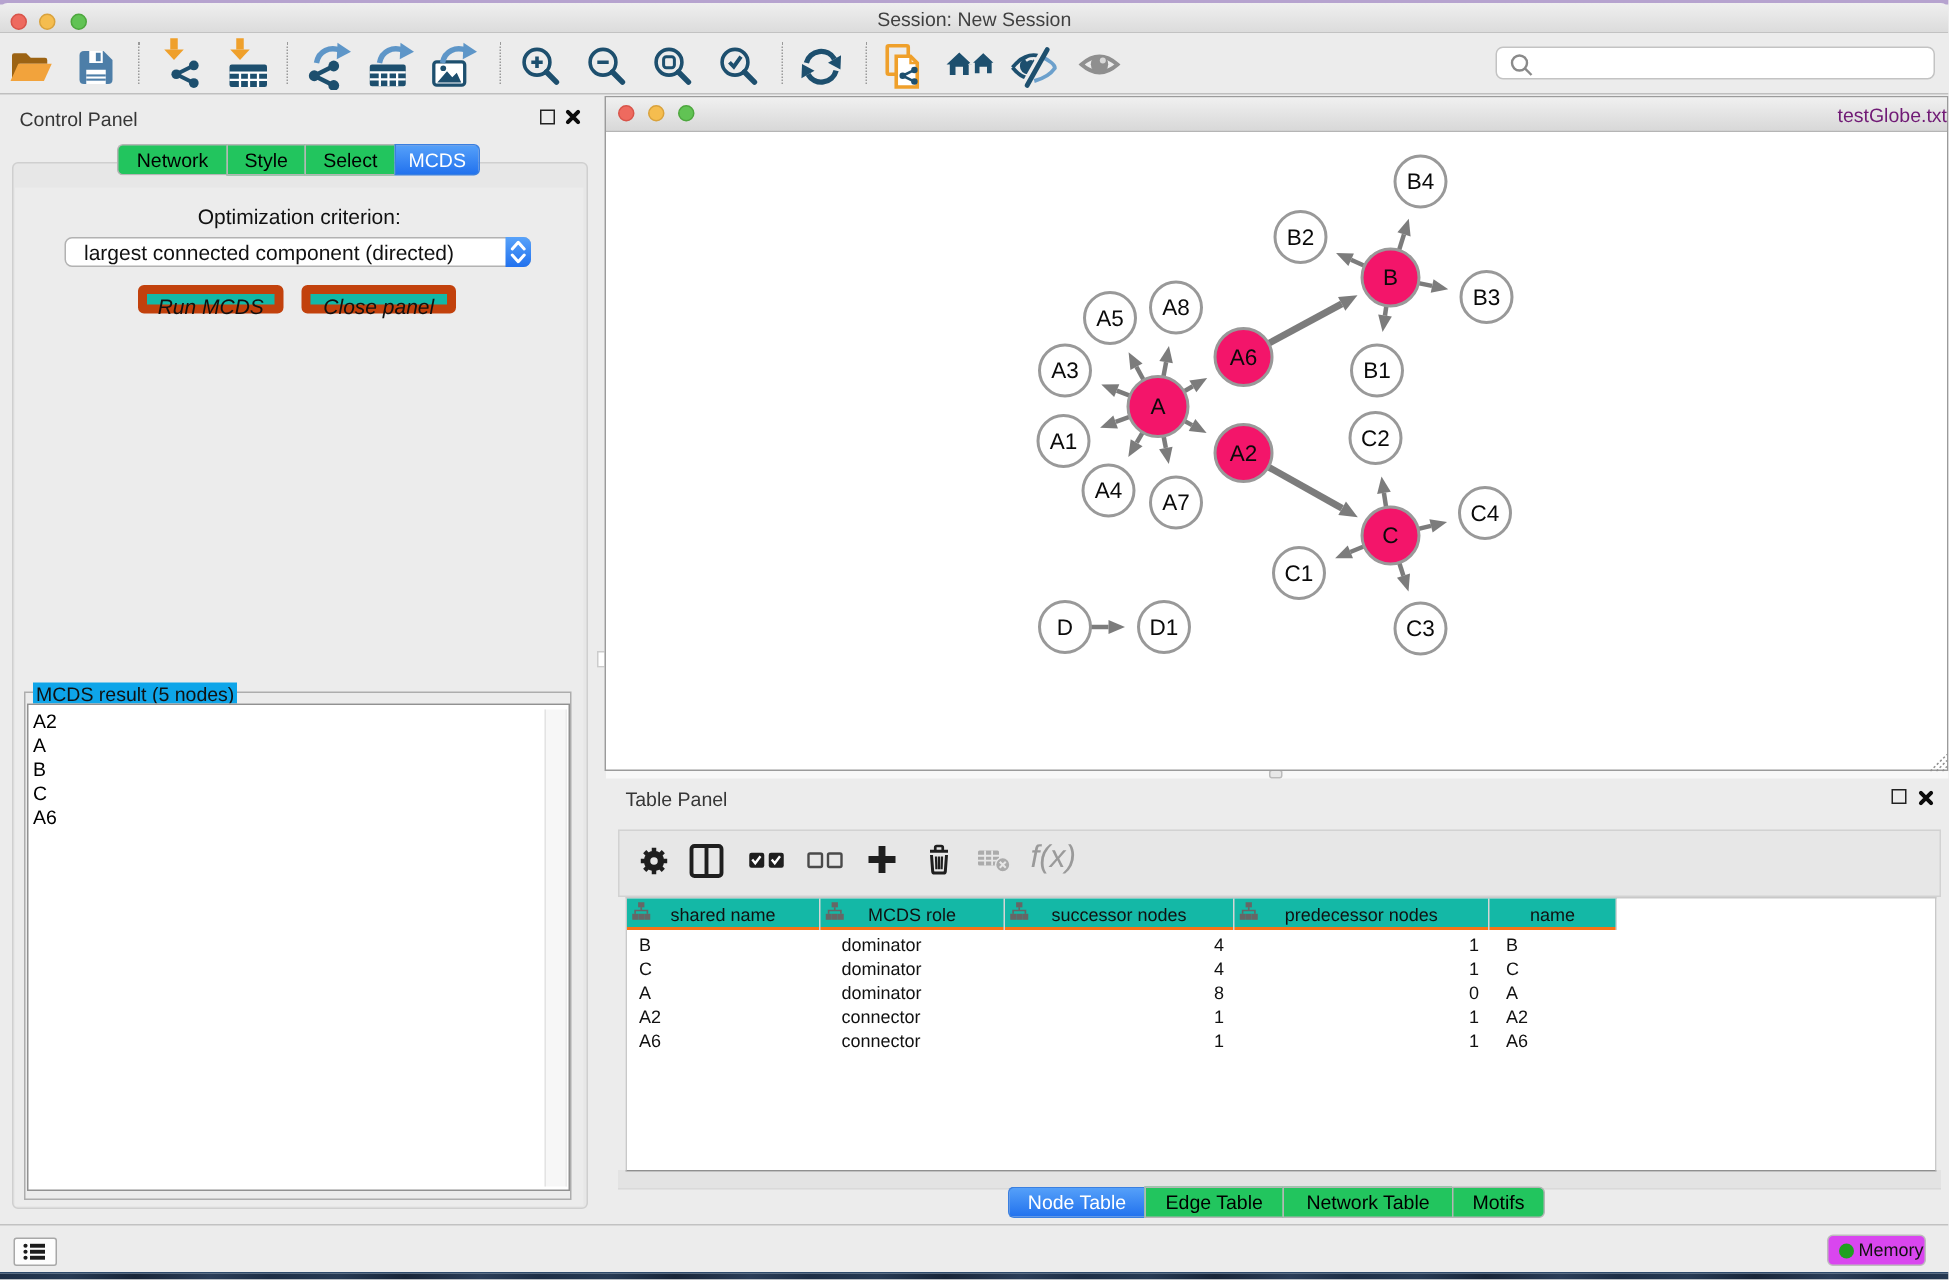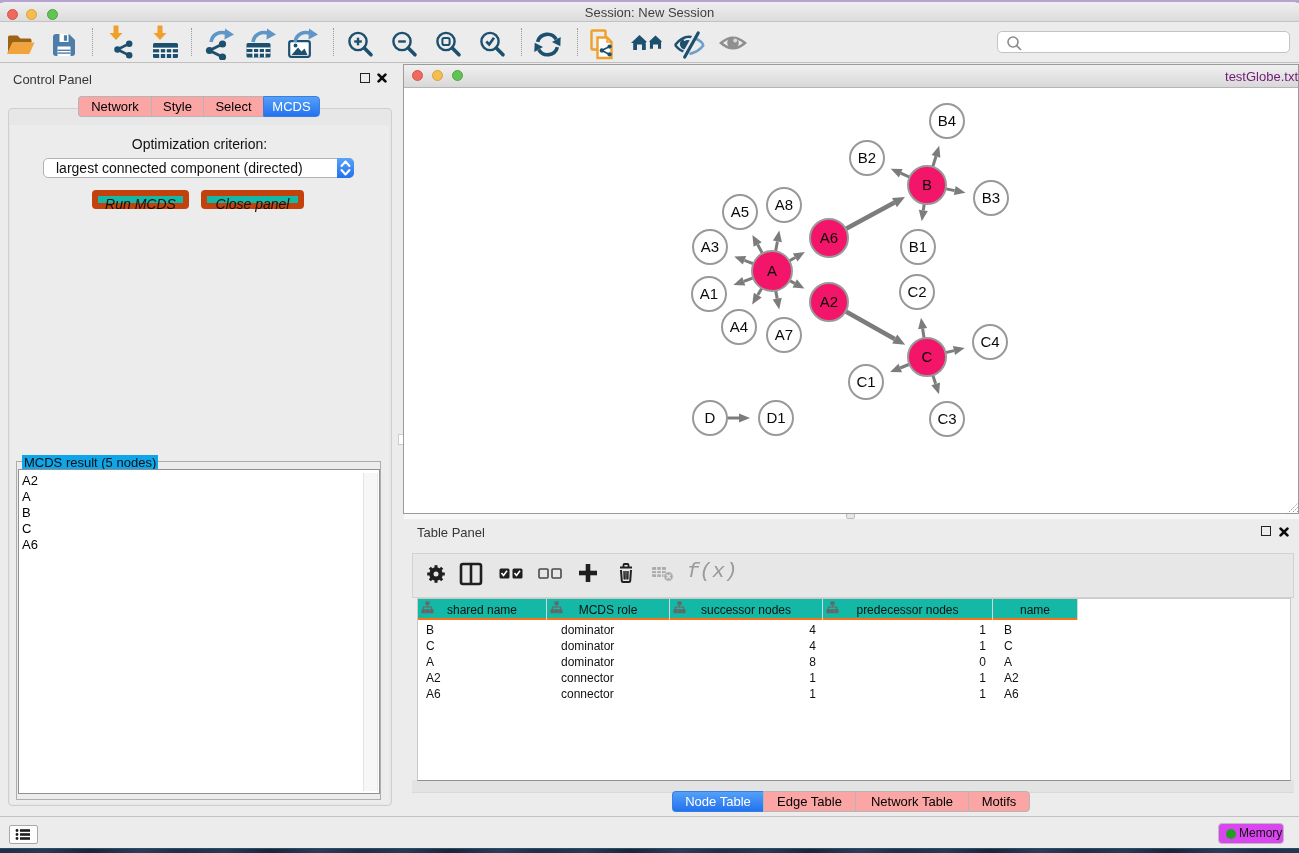--- a/index.html
+++ b/index.html
@@ -15,21 +15,21 @@
 #titlebar .t3 { left:47px; background:#61c354; border:1px solid #4da73e; }
 #titleText { left:0; top:5px; width:1299px; text-align:center; font-size:13px; color:#404040; }
 #toolbar { left:0; top:22px; width:1299px; height:41px; background:#ececec; border-bottom:1px solid #bfbfbf; }
 .sep { position:absolute; top:6px; height:28px; width:0; border-left:1px dotted #9a9a9a; }
 .tbi { position:absolute; top:0; }
 #searchbox { left:997px; top:9px; width:293px; height:22px; background:#fff; border:1px solid #c3c3c3; border-radius:5px; }
 
 #cpTitle { left:13px; top:72px; font-size:13px; color:#363636; }
 .winbtn { position:absolute; width:10px; height:10px; border:1.5px solid #222; top:73px; }
 #cpTabs, #tblTabs { position:absolute; display:flex; height:21px; font-size:13px; }
-.seg { border:1px solid #b5b5b5; border-right:none; background:#fca5a5; color:#000; display:flex; align-items:center; justify-content:center; }
+.seg { border:1px solid #b5b5b5; border-right:none; background:#22c55e; color:#000; display:flex; align-items:center; justify-content:center; }
 .seg:first-child { border-radius:4px 0 0 4px; }
 .seg:last-child { border-radius:0 4px 4px 0; border-right:1px solid #b5b5b5; }
 .seg.sel { background:linear-gradient(#55a0f9,#2272ee); color:#fff; border-color:#3a7fe0; }
 #cpBox { left:8px; top:108px; width:384px; height:698px; background:#e7e7e7; border:1px solid #cfcfcf; border-radius:4px; }
 #cpInner { left:10px; top:125px; width:379px; height:679px; background:#ececec; }
 #optLabel { left:0px; top:136px; width:399px; text-align:center; font-size:14px; color:#111; }
 #combo { left:43px; top:158px; width:311px; height:20px; background:#fff; border:1px solid #b2b2b2; border-radius:5px; font-size:14px; color:#111; line-height:18px; padding-left:12px; }
 #comboBtn { left:337px; top:158px; width:17px; height:20px; background:linear-gradient(#59a3fa,#2171ee); border-radius:0 5px 5px 0; }
 .pbtn { position:absolute; height:19px; background:#14b8a6; border:6px solid #c2410c; border-radius:4px; font-size:14px; color:#111; text-align:center; line-height:17px;font-style:italic; }
 #fieldset { left:16px; top:461px; width:365px; height:339px; border:1px solid #adadad; }
@@ -408,21 +408,21 @@
       </g>
       <g stroke="#e7e7e7" stroke-width="1.2">
         <line x1="0" y1="5.5" x2="14" y2="5.5"></line>
         <line x1="0" y1="8.7" x2="14" y2="8.7"></line>
         <line x1="4.7" y1="2" x2="4.7" y2="12"></line>
         <line x1="9.4" y1="2" x2="9.4" y2="12"></line>
       </g>
       <circle cx="16.5" cy="11.5" r="4.8" fill="#ababab" stroke="#e7e7e7" stroke-width="1"></circle>
       <path d="M14.5,9.5 L18.5,13.5 M18.5,9.5 L14.5,13.5" stroke="#e7e7e7" stroke-width="1.4"></path>
     </svg>
-  <div style="position:absolute;left:274px;top:6px;font-family:Liberation Mono, monospace;font-style:italic;font-size:21px;color:#9a9a9a;">f(x)</div>
+  <div style="position:absolute;left:274px;top:6px;font-family:Liberation Sans, sans-serif;font-style:italic;font-size:21px;color:#9a9a9a;">f(x)</div>
   </div>
 <div class="abs" style="left:412px;top:780px;width:882px;height:13px;background:#e3e3e3;border-bottom:1px solid #d9d9d9;"></div>
 <div class="abs" id="tbl">
   <div id="tblHead">
       <div class="hcell" style="left:0px;width:129px"><svg width="13" height="13" viewBox="0 0 13 13" style="position:absolute;left:3px;top:2px">
           <g fill="#666" stroke="#666">
             <rect x="4.4" y="0.5" width="4.2" height="3.4" stroke="none"></rect>
             <path d="M6.5,3.9 V6 M2.4,8.2 V6 H10.6 V8.2" fill="none" stroke-width="1.1"></path>
             <rect x="0.5" y="8.2" width="4" height="4" stroke="none"></rect>
             <rect x="4.55" y="8.2" width="3.9" height="4" stroke="none"></rect>

